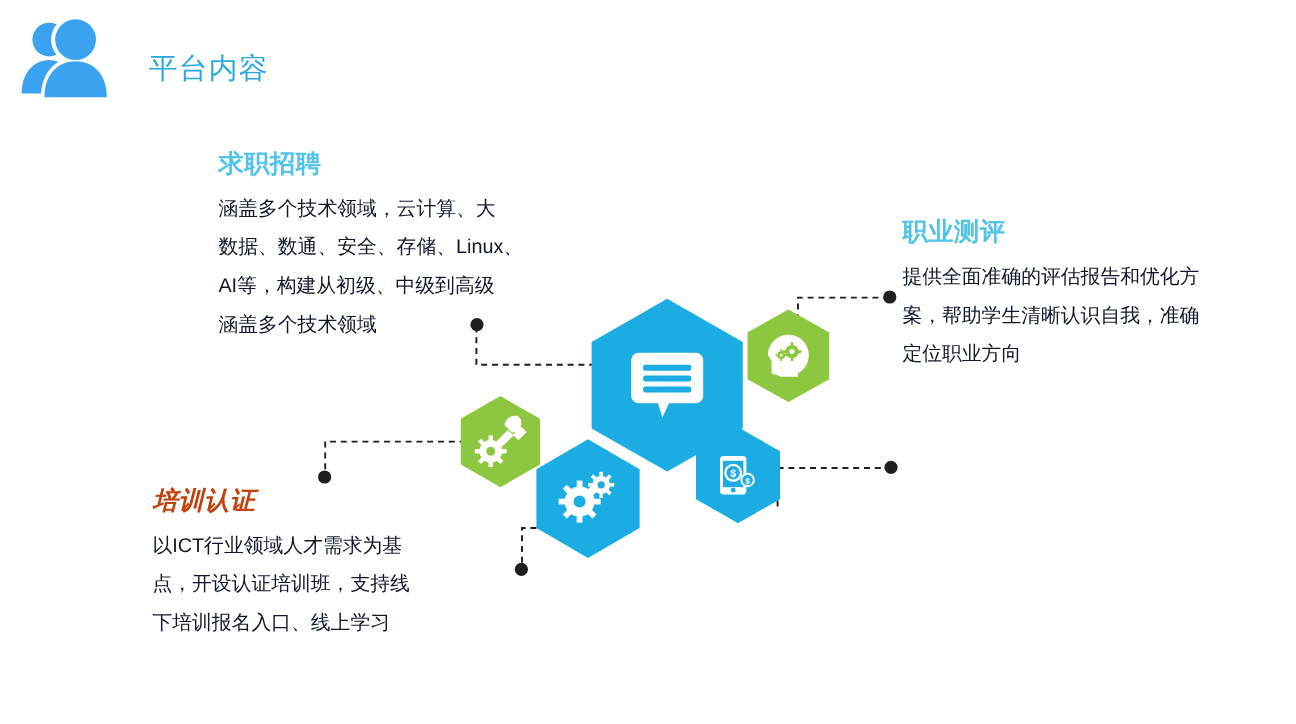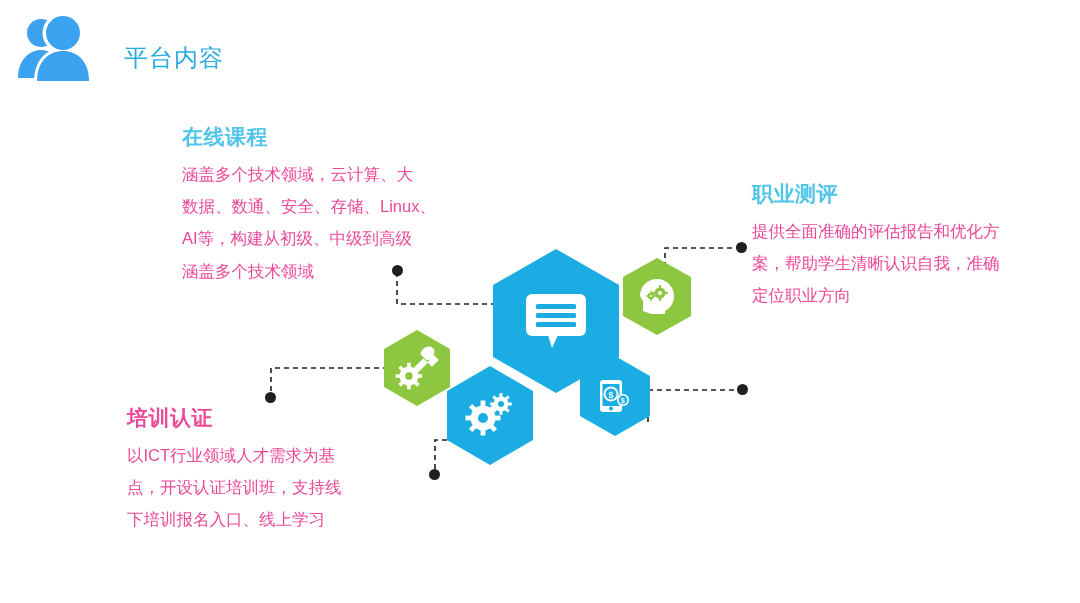--- a/index.html
+++ b/index.html
@@ -21,25 +21,25 @@
     white-space:nowrap;line-height:1;
   }
 
   
   .blk{position:absolute;}
   .blk .ttl{
     font-size:21px;font-weight:bold;letter-spacing:.5px;
     line-height:1.15;white-space:nowrap;margin:0 0 9px 0;
   }
   .blk .line{
-    font-size:16.5px;color:#ec4899;line-height:1.95;
+    font-size:16.5px;color:#0f172a;line-height:1.95;
     white-space:nowrap;
   }
   .ttl.cyan{color:#4fc3e8;}
-  .ttl.blue{color:#ec4899;}
+  .ttl.blue{color:#c2410c;font-style:italic;}
 
   .blk-online   {left:182px;top:125px;}
   .blk-career   {left:752px;top:182px;}
   .blk-training {left:127px;top:406px;}
   .blk-exam     {left:409px;top:487px;}
   .blk-job      {left:752px;top:379px;}
   .blk-job .line{margin-top:2px;}
 
   
   .hexwrap{position:absolute;left:0;top:0;width:1080px;height:603px;pointer-events:none;}
@@ -206,21 +206,21 @@
         <g fill="#1BACE3">
           <rect x="-20" y="-14" width="40" height="5" rx="1.5"></rect>
           <rect x="-20" y="-5" width="40" height="5" rx="1.5"></rect>
           <rect x="-20" y="4" width="40" height="5" rx="1.5"></rect>
         </g>
       </g>
     </g>
   </svg>
 
   <div class="blk blk-online">
-    <div class="ttl cyan">在线课程</div>
+    <div class="ttl cyan">求职招聘</div>
     <div class="line">涵盖多个技术领域，云计算、大</div>
     <div class="line">数据、数通、安全、存储、Linux、</div>
     <div class="line">AI等，构建从初级、中级到高级</div>
     <div class="line">涵盖多个技术领域</div>
   </div>
 
   <div class="blk blk-career">
     <div class="ttl cyan">职业测评</div>
     <div class="line">提供全面准确的评估报告和优化方</div>
     <div class="line">案，帮助学生清晰认识自我，准确</div>

